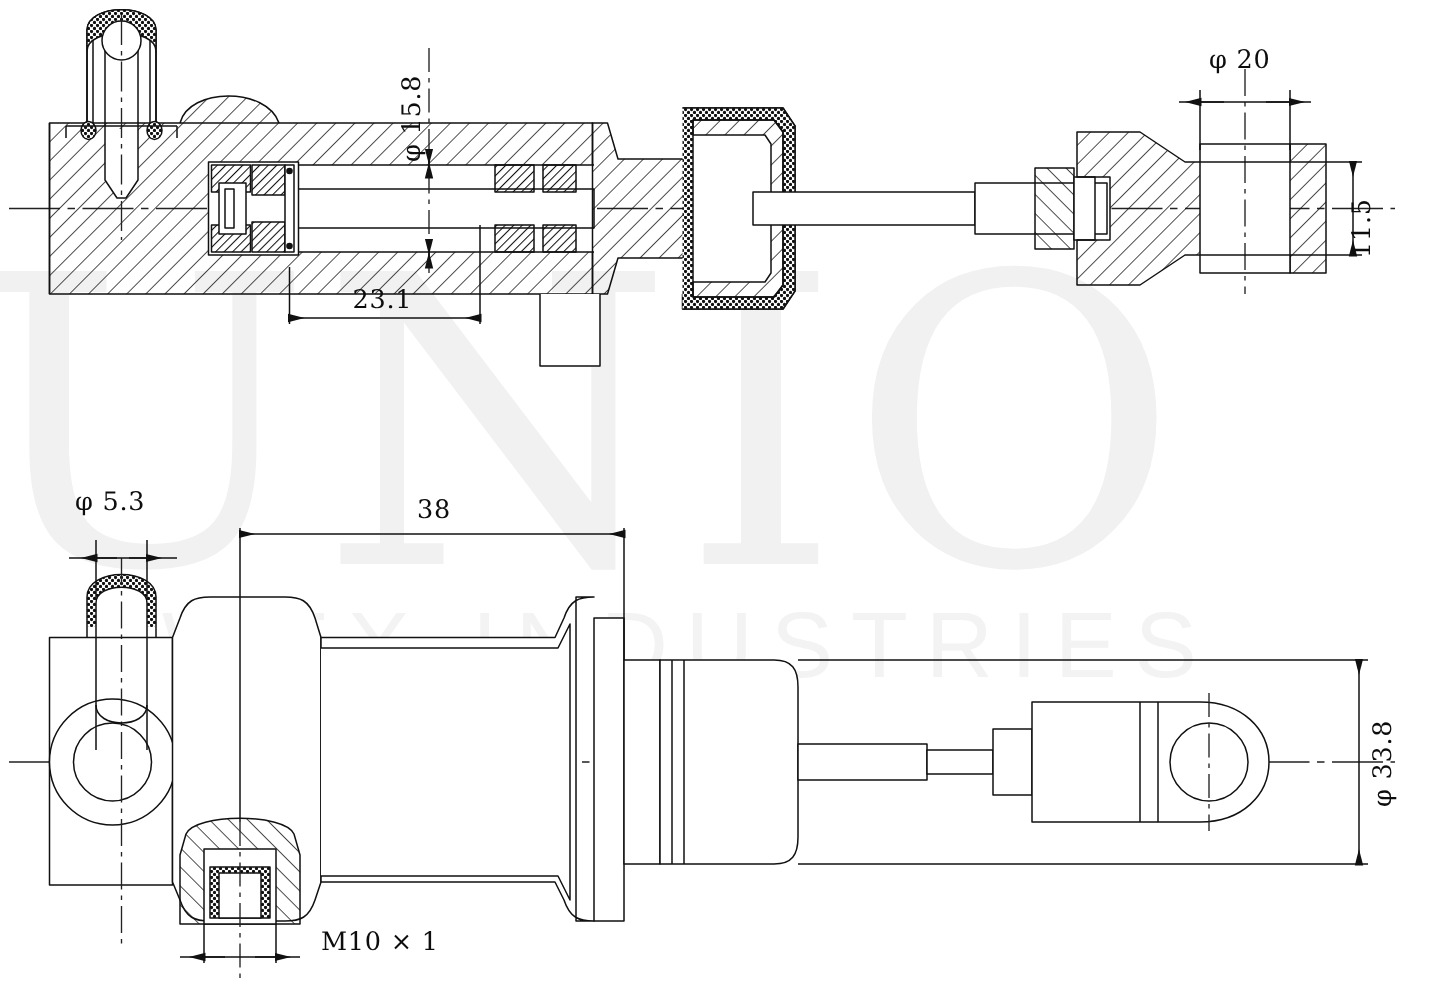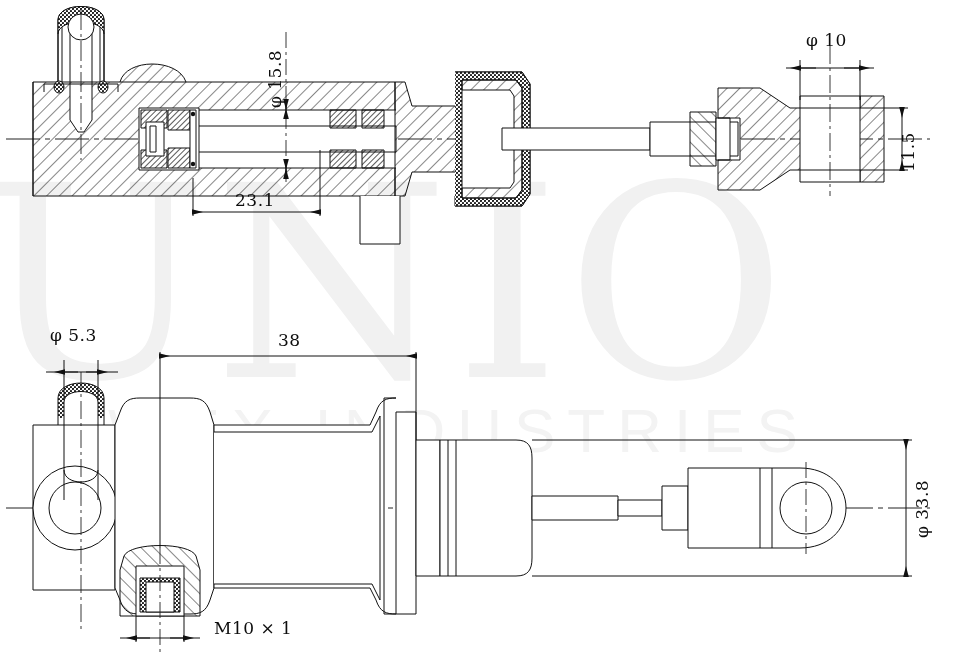--- a/index.html
+++ b/index.html
@@ -237,21 +237,21 @@
         <line x1="532" y1="576" x2="912" y2="576"></line>
         <line x1="906" y1="440" x2="906" y2="576" marker-start="url(#arL)" marker-end="url(#ar)"></line>
       </g>
     </g>
   </svg>
 
   <div class="dim rot" style="left:265px;top:108px;transform:rotate(-90deg);">φ 15.8</div>
 
   <div class="dim" style="left:235px;top:190px;">23.1</div>
 
-  <div class="dim" style="left:806px;top:30px;">φ 10</div>
+  <div class="dim" style="left:806px;top:30px;">φ 20</div>
 
   <div class="dim rot" style="left:898px;top:172px;transform:rotate(-90deg);">11.5</div>
 
   <div class="dim" style="left:50px;top:325px;">φ 5.3</div>
 
   <div class="dim" style="left:278px;top:330px;">38</div>
 
   <div class="dim" style="left:186px;top:618px;margin-left:28px;">M10 × 1</div>
 
   <div class="dim rot" style="left:912px;top:538px;transform:rotate(-90deg);">φ 33.8</div>

